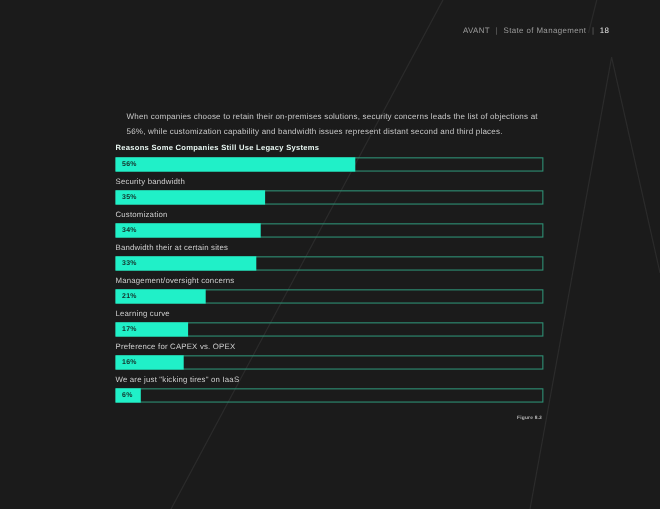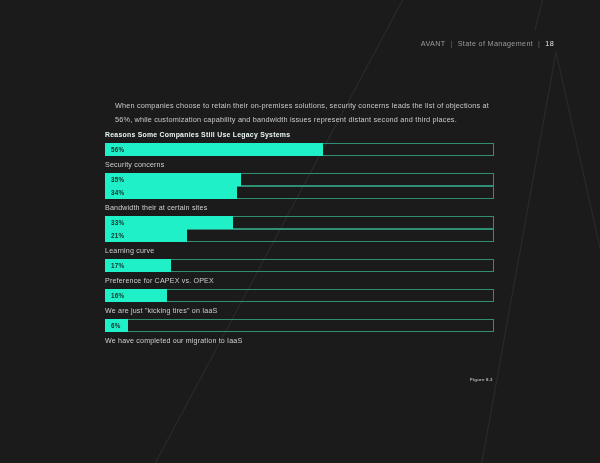--- a/index.html
+++ b/index.html
@@ -34,21 +34,20 @@
     position: absolute;
     top: 23px;
     right: 46px;
     font-size: 7.2px;
     letter-spacing: 0.35px;
     color: #9b9b9b;
     white-space: nowrap;
     display: flex;
     align-items: center;
     gap: 5px;
-    margin-top: 16px;
   }
   #page-header .sep { color: #6a6a6a; }
   #page-header .pagenum {
     color: #e8e8e8;
     font-weight: normal;
   }
   
   #intro-paragraph {
     position: absolute;
     left: 115px;
@@ -146,40 +145,42 @@
 
   <div id="chart">
     <div id="chart-title">Reasons Some Companies Still Use Legacy Systems</div>
     <div id="bars-container">
         <div class="bar-row">
           <div class="bar-track"></div>
           <div class="bar-fill" style="width: 217.84px;">
             <span class="bar-value">56%</span>
           </div>
         </div>
-        <div class="bar-label">Security concerns</div>
+        <div class="bar-label">Security bandwidth</div>
         <div class="bar-row">
           <div class="bar-track"></div>
           <div class="bar-fill" style="width: 136.15px;">
             <span class="bar-value">35%</span>
           </div>
         </div>
+        <div class="bar-label">Customization</div>
         <div class="bar-row">
           <div class="bar-track"></div>
           <div class="bar-fill" style="width: 132.26px;">
             <span class="bar-value">34%</span>
           </div>
         </div>
         <div class="bar-label">Bandwidth their at certain sites</div>
         <div class="bar-row">
           <div class="bar-track"></div>
           <div class="bar-fill" style="width: 128.37px;">
             <span class="bar-value">33%</span>
           </div>
         </div>
+        <div class="bar-label">Management/oversight concerns</div>
         <div class="bar-row">
           <div class="bar-track"></div>
           <div class="bar-fill" style="width: 81.69px;">
             <span class="bar-value">21%</span>
           </div>
         </div>
         <div class="bar-label">Learning curve</div>
         <div class="bar-row">
           <div class="bar-track"></div>
           <div class="bar-fill" style="width: 66.13px;">
@@ -193,19 +194,18 @@
             <span class="bar-value">16%</span>
           </div>
         </div>
         <div class="bar-label">We are just "kicking tires" on IaaS</div>
         <div class="bar-row">
           <div class="bar-track"></div>
           <div class="bar-fill" style="width: 23.34px;">
             <span class="bar-value">6%</span>
           </div>
         </div>
-        <div class="bar-label">We have completed our migration to IaaS</div>
       </div>
   </div>
 
   <div id="figure-caption">Figure 8.3</div>
 
 </div>
 
 </body></html>

